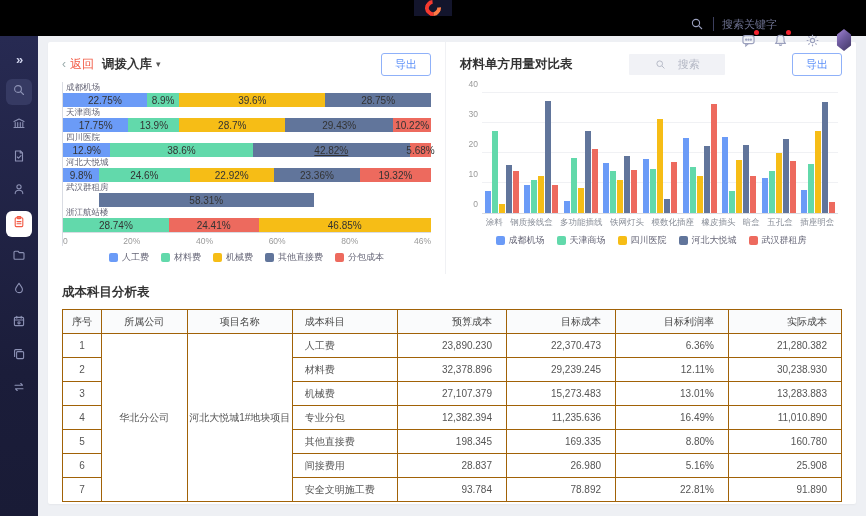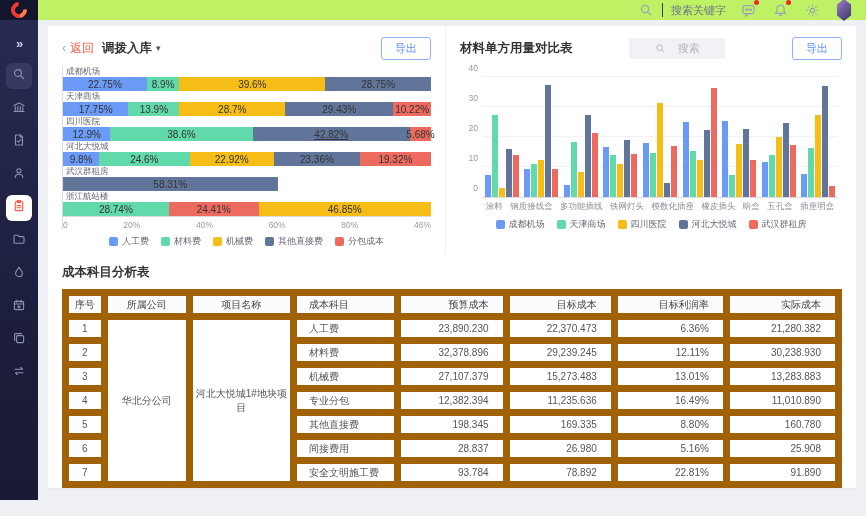--- a/index.html
+++ b/index.html
@@ -1,20 +1,20 @@
 <!DOCTYPE html>
 <html><head>
 <meta charset="utf-8">
 <style>
   * { margin:0; padding:0; box-sizing:border-box; }
   html,body { width:866px; height:516px; overflow:hidden; background:#eef0f4;
               font-family:"Liberation Sans","DejaVu Sans",sans-serif; }
 
   
-  .topbar { height:20px; background:#bef264; display:flex; align-items:center; }
+  .topbar { height:36px; background:#000000; display:flex; align-items:center;flex-direction:column; }
   .logo-cell { width:38px; height:36px; background:#13152c; display:flex; align-items:center; justify-content:center; }
   .logo-ring { width:16px; height:16px; border-radius:50%; border:4.5px solid #f5392f;
                border-right-color:#ff7a45; border-top-color:transparent; transform:rotate(40deg); }
   .tb-search { display:flex; align-items:center; margin-left:600px; gap:8px; }
   .tb-search .divider { width:1px; height:14px; background:#3c3f5e; }
   .tb-placeholder { color:#6d7190; font-size:11px; }
   .tb-icons { display:flex; align-items:center; gap:16px; margin-left:auto; margin-right:14px; }
   .tb-ic { position:relative; width:16px; height:16px; display:flex; align-items:center; justify-content:center; cursor:pointer; }
   .tb-ic svg { stroke:#9ba0bd; fill:none; stroke-width:1.1; }
   .dot { position:absolute; top:-2px; right:-3px; width:5px; height:5px; border-radius:50%; background:#f5222d; }
@@ -72,21 +72,21 @@
   .vgroup { display:flex; align-items:flex-end; gap:1px; }
   .vbar { width:6px; }
   .xlabels { display:flex; justify-content:space-around; margin-left:22px; margin-right:4px; font-size:8.5px; color:#8a8f99; padding-top:3px; }
   .xlabels span { white-space:nowrap; }
 
   
   .table-sec { flex:1; padding:10px 14px 0 14px; }
   .tbl-title { font-size:12.5px; font-weight:bold; color:#333; margin-bottom:8px; }
   table { width:100%; border-collapse:collapse; font-size:10px; color:#555; table-layout:fixed; }
   th,td { border:1px solid #ecef f2; }
-  th,td { border:7px solid #a16207; height:24px;margin-top:19px; }
+  th,td { border:1px solid #a16207; height:24px;margin-top:19px; }
   thead th { background:#fafbfc; color:#444; font-weight:normal; }
   .c-center { text-align:center; }
   .c-left { text-align:left; padding-left:12px; }
   .c-right { text-align:right; padding-right:14px; }
 </style>
 </head>
 <body>
 
 <div class="topbar">
   <div class="logo-cell">
@@ -244,21 +244,21 @@
                   <div class="hseg" style="width: 9.8%; background: rgb(107, 155, 247);">9.8%</div>
                   <div class="hseg" style="width: 24.6%; background: rgb(98, 217, 171);">24.6%</div>
                   <div class="hseg" style="width: 22.92%; background: rgb(246, 189, 22);">22.92%</div>
                   <div class="hseg" style="width: 23.36%; background: rgb(97, 117, 155);">23.36%</div>
                   <div class="hseg" style="width: 19.32%; background: rgb(237, 106, 94);">19.32%</div>
                 </div>
               </div>
               <div class="hrow">
                 <div class="hlabel">武汉群租房</div>
                 <div class="hbar">
-                  <div class="hseg" style="width: 58.31%; background: rgb(97, 117, 155);">58.31%</div>
+                  <div class="hseg" style="width: 58.31%; background: rgb(97, 117, 155); margin-left: 36px;">58.31%</div>
                 </div>
               </div>
               <div class="hrow">
                 <div class="hlabel">浙江航站楼</div>
                 <div class="hbar">
                   <div class="hseg" style="width: 28.74%; background: rgb(98, 217, 171);">28.74%</div>
                   <div class="hseg" style="width: 24.41%; background: rgb(237, 106, 94);">24.41%</div>
                   <div class="hseg" style="width: 46.85%; background: rgb(246, 189, 22);">46.85%</div>
                 </div>
               </div>

